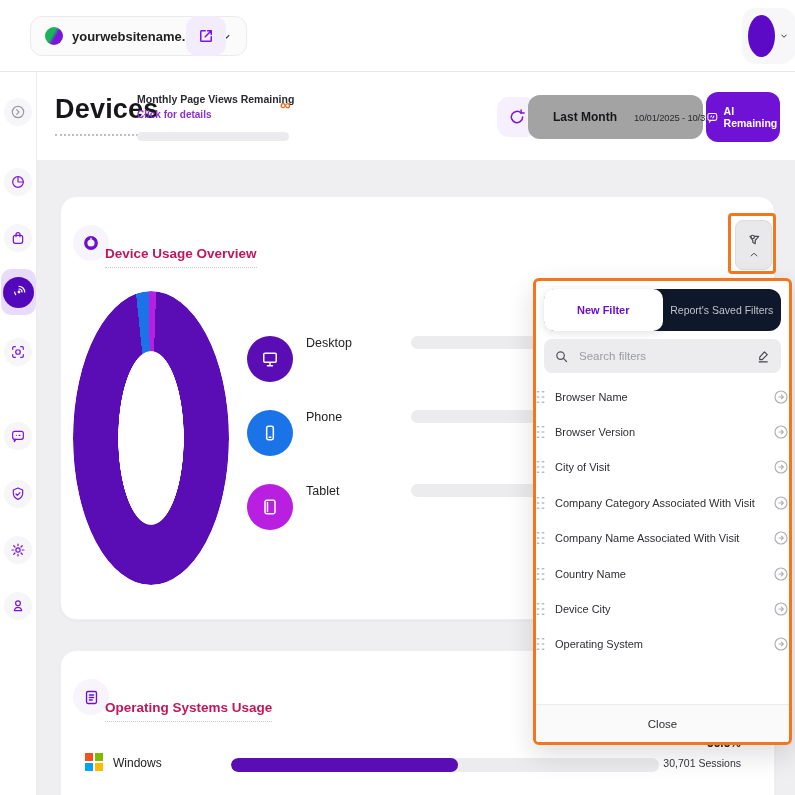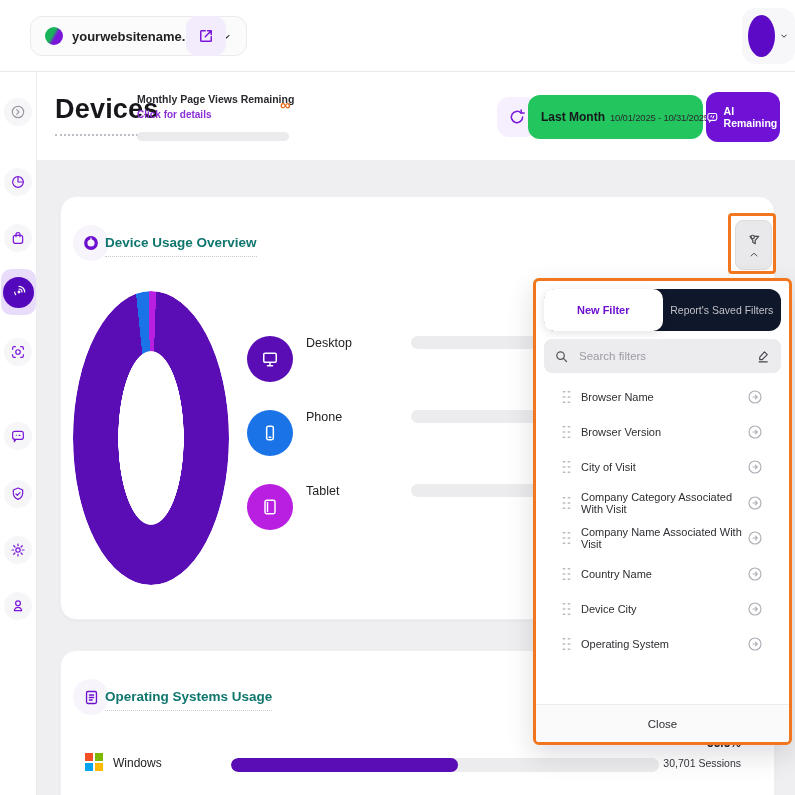--- a/index.html
+++ b/index.html
@@ -35,38 +35,38 @@
   
   .pagehead{position:absolute;left:37px;top:72px;width:758px;height:88px;background:#fff;z-index:3;}
   .h1{position:absolute;left:18px;top:22px;font-size:27px;font-weight:700;color:#17171b;
       border-bottom:2px dotted #bdbdc6;padding-bottom:9px;letter-spacing:.2px;}
   .quota-label{position:absolute;left:100px;top:21px;font-size:10.5px;font-weight:700;color:#2a2a2e;}
   .quota-link{position:absolute;left:100px;top:37px;font-size:10px;font-weight:700;color:#8b2fd6;cursor:pointer;}
   .quota-bar{position:absolute;left:100px;top:60px;width:152px;height:9px;border-radius:5px;background:#ebebed;}
   .quota-inf{position:absolute;left:243px;top:24px;font-size:15px;font-weight:700;color:#e8681b;}
   .refresh-btn{position:absolute;left:460px;top:25px;width:40px;height:40px;border-radius:12px;background:#f6effe;
                display:flex;align-items:center;justify-content:center;cursor:pointer;}
-  .date-pill{position:absolute;left:491px;top:23px;width:175px;height:44px;border-radius:12px;background:#22c55e;
-             display:flex;align-items:center;padding:0 8px;gap:5px;cursor:pointer;}
+  .date-pill{position:absolute;left:491px;top:23px;width:175px;height:44px;border-radius:12px;background:#a3a3a3;
+             display:flex;align-items:center;padding:0 8px;gap:17px;cursor:pointer;}
   .date-preset{font-size:12px;font-weight:700;color:#17171b;white-space:nowrap;}
   .date-range{font-size:9.5px;color:#2a2a2e;white-space:nowrap;letter-spacing:-0.2px;}
   .ai-btn{position:absolute;left:669px;top:20px;width:74px;height:50px;border-radius:12px;background:#7012d6;
           display:flex;align-items:center;justify-content:center;gap:5px;cursor:pointer;}
   .ai-btn span{color:#fff;font-size:10.5px;font-weight:700;}
 
   
   .content-bg{position:absolute;left:37px;top:160px;width:758px;height:635px;background:#efeff1;z-index:0;}
   .card{position:absolute;background:#fff;border-radius:16px;border:1px solid #f0f0f2;
         box-shadow:0 1px 3px rgba(20,20,40,.04);z-index:1;}
   .card1{left:60px;top:196px;width:715px;height:424px;}
   .card2{left:60px;top:650px;width:715px;height:170px;}
   .card-ic{position:absolute;width:36px;height:36px;border-radius:50%;background:#f7f5fb;
            display:flex;align-items:center;justify-content:center;}
-  .card-title{position:absolute;font-size:13.5px;font-weight:700;color:#0f766e;
-              border-bottom:1.5px dotted #c7c7cf;padding-bottom:6px;}
+  .card-title{position:absolute;font-size:13.5px;font-weight:700;color:#be185d;
+              border-bottom:1.5px dotted #c7c7cf;padding-bottom:6px;margin-top:11px;}
 
   .filter-btn{position:absolute;left:674px;top:23px;width:37px;height:50px;border-radius:8px;background:#e9e9eb;
               border:1px solid #dcdcde;display:flex;flex-direction:column;align-items:center;
               justify-content:center;gap:3px;cursor:pointer;}
   .annot{position:absolute;border:3px solid #f2761d;z-index:30;pointer-events:none;}
   .annot-btn{left:728px;top:213px;width:48px;height:61px;border-radius:4px;}
 
   .donut{position:absolute;left:12px;top:94px;width:156px;height:294px;border-radius:50%;
          -webkit-mask:radial-gradient(34px 90px at 50% 50%,transparent 0 96%,#000 97%);
          mask:radial-gradient(34px 90px at 50% 50%,transparent 0 96%,#000 97%);}
@@ -94,21 +94,21 @@
   .tab{flex:1;display:flex;align-items:center;justify-content:center;font-size:10.5px;cursor:pointer;}
   .tab.active{background:#fff;border-radius:10px;box-shadow:0 2px 8px rgba(20,20,40,.12);
               color:#6d10cf;font-weight:700;font-size:11px;}
   .tab.inactive{color:#c2c2c8;}
   .searchbar{position:absolute;left:8px;top:58px;width:237px;height:34px;background:#ececef;border-radius:8px;
              display:flex;align-items:center;padding:0 10px;gap:8px;}
   .searchbar input{flex:1;border:none;background:transparent;outline:none;font-size:11.5px;
                    color:#3a3a40;font-family:"Liberation Sans",sans-serif;}
   .searchbar input::placeholder{color:#9b9ba3;}
   .flist{position:absolute;left:0;top:98px;width:253px;}
-  .fitem{height:35.4px;display:flex;align-items:center;padding:0 26px;cursor:pointer;}
+  .fitem{height:35.4px;display:flex;align-items:center;padding:0 0;cursor:pointer;}
   .fitem .flabel{flex:1;margin-left:10px;font-size:11px;color:#2e2e33;}
   .pfoot{position:absolute;left:0;bottom:0;width:253px;height:38px;background:#fafafa;
          border-top:1px solid #ececee;display:flex;align-items:center;justify-content:center;
          border-radius:0 0 3px 3px;font-size:11.5px;color:#2e2e33;cursor:pointer;}
 
   svg{display:block;}
 </style>
 </head>
 <body>
 

